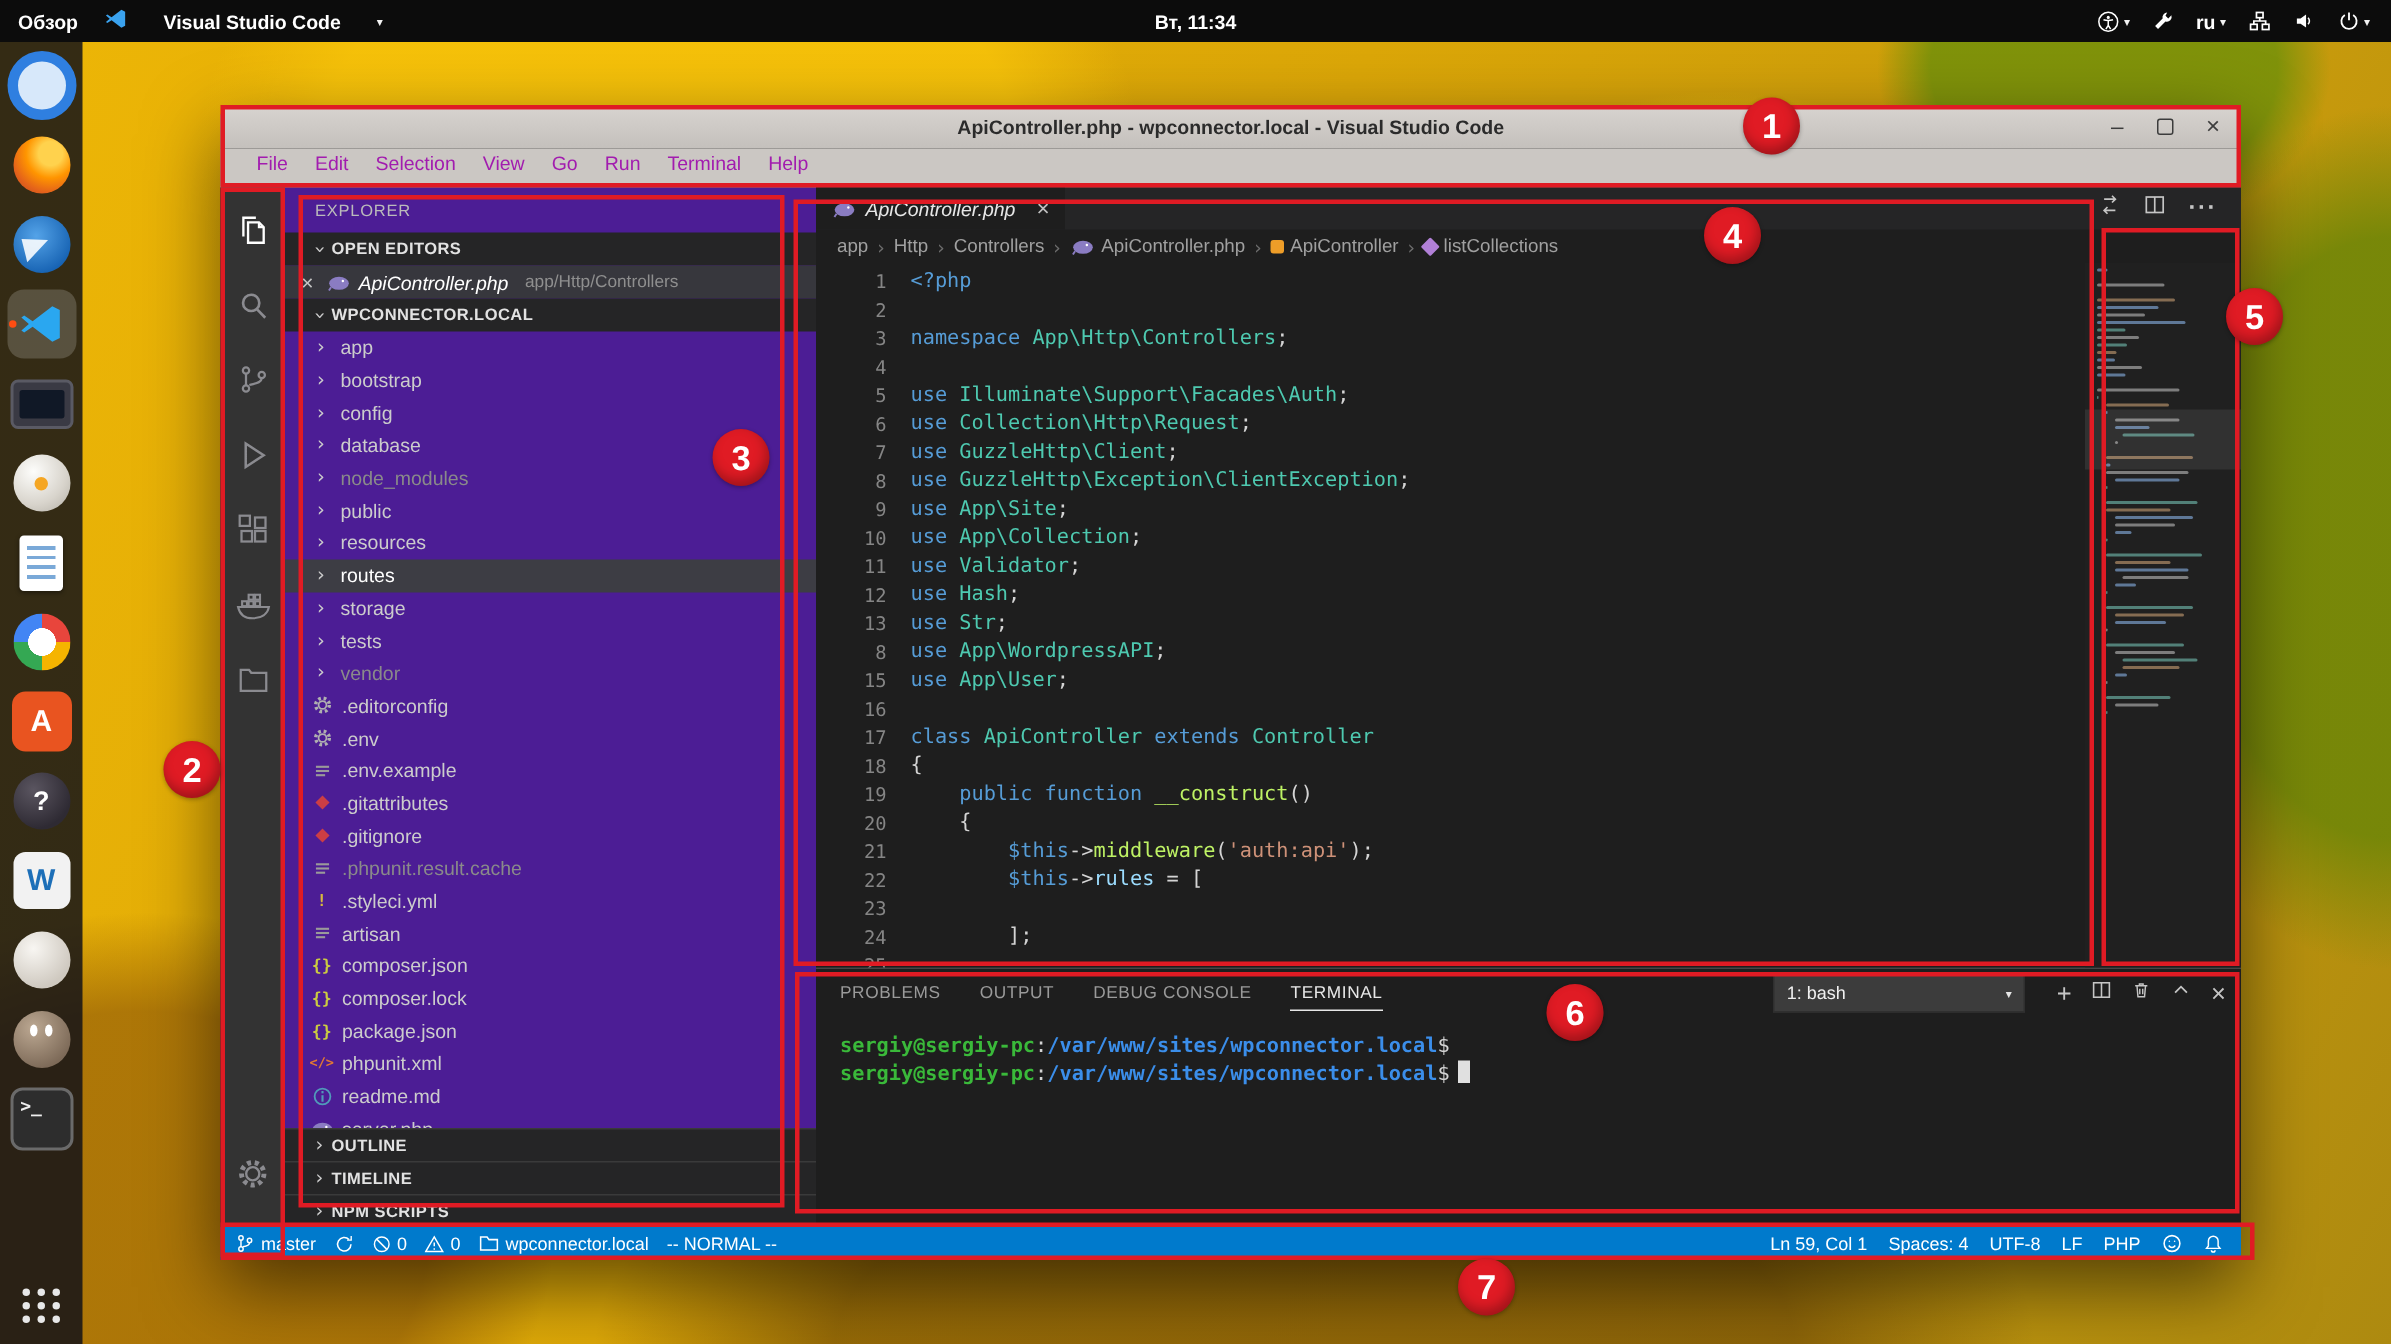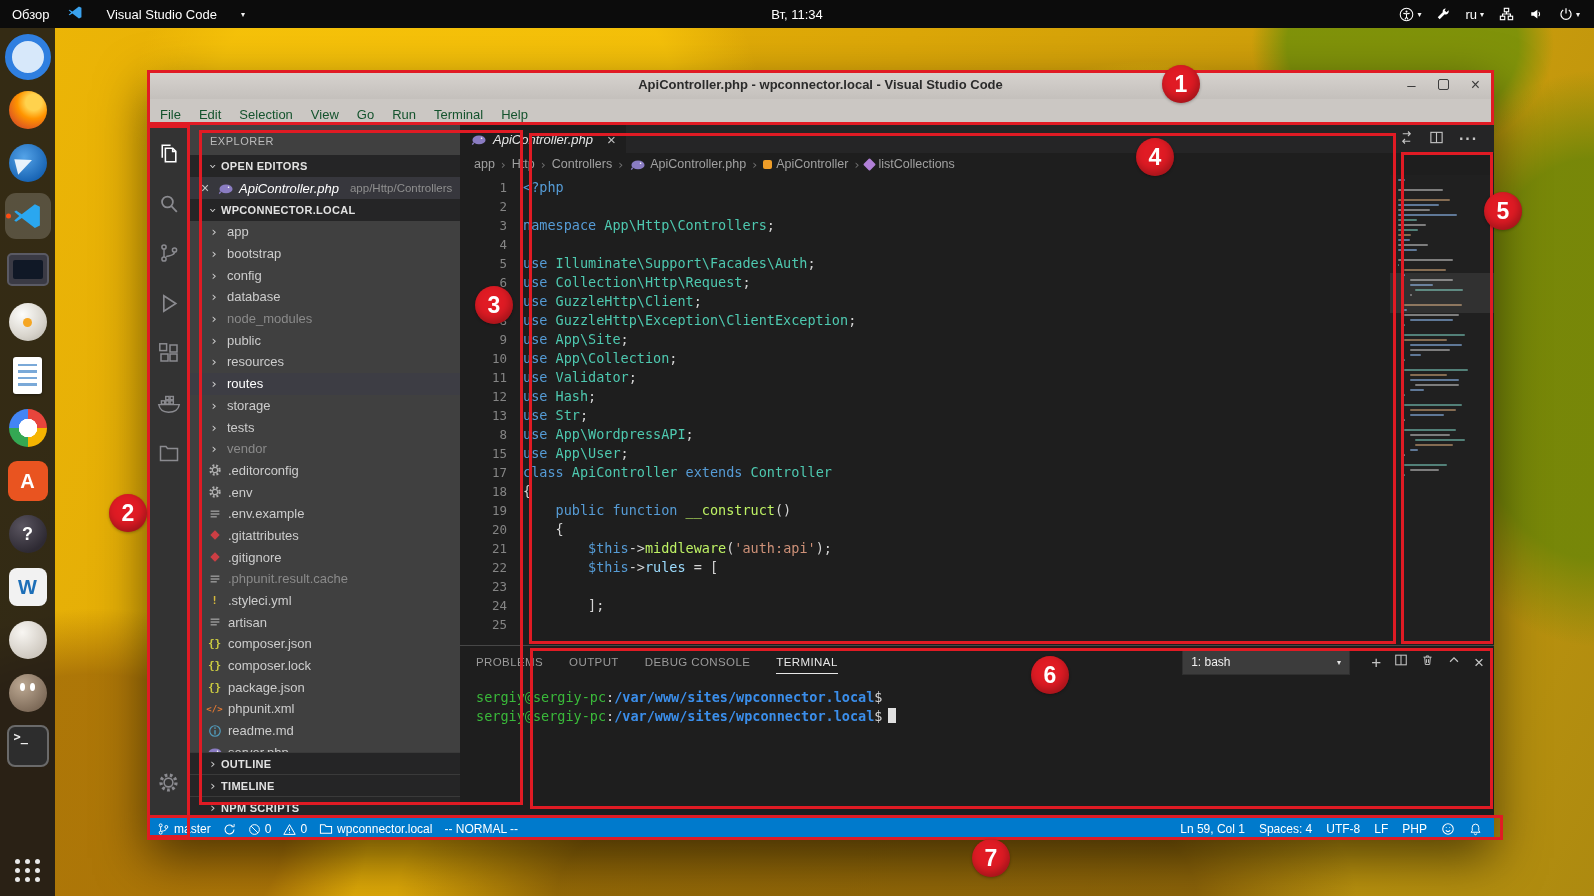--- a/index.html
+++ b/index.html
@@ -8,21 +8,21 @@
     background:
       radial-gradient(210px 160px at 88% 5%, rgba(124,146,10,.95) 0 55%, rgba(124,146,10,0) 72%),
       radial-gradient(260px 400px at 100% 40%, rgba(112,134,8,.9) 0 50%, rgba(112,134,8,0) 72%),
       radial-gradient(300px 220px at 72% 24%, rgba(250,205,12,.9) 0 50%, transparent 70%),
       radial-gradient(420px 320px at 28% 12%, rgba(248,196,10,.85) 0 55%, transparent 75%),
       radial-gradient(520px 380px at 55% 62%, rgba(238,182,8,.8) 0 55%, transparent 75%),
       radial-gradient(380px 300px at 6% 92%, rgba(150,95,8,.7) 0 50%, transparent 72%),
       radial-gradient(640px 260px at 55% 100%, rgba(104,66,6,.6) 0 50%, transparent 75%),
       linear-gradient(118deg,#edb606,#dca708 45%,#c79a0c 75%,#ad8a10);}
   
-  .topbar{position:absolute;left:0;top:0;width:100%;height:28px;background:#0c0c0c;display:flex;align-items:center;color:#fff;font-size:13px;font-weight:400;z-index:6}
+  .topbar{position:absolute;left:0;top:0;width:100%;height:28px;background:#0c0c0c;display:flex;align-items:center;color:#fff;font-size:13px;font-weight:700;z-index:6}
   .tb-left{display:flex;align-items:center;gap:18px;padding-left:12px}
   .tb-appmenu{display:flex;align-items:center;gap:24px}
   .tb-center{position:absolute;left:50%;transform:translateX(-50%)}
   .tb-right{margin-left:auto;display:flex;align-items:center;gap:15px;padding-right:14px}
   .tb-ic{display:flex;align-items:center;gap:3px}
   .caret{font-family:"DejaVu Sans",sans-serif;font-size:8px;opacity:.95}
   
   .dock{position:absolute;left:0;top:28px;bottom:0;width:55px;background:rgba(17,17,24,.84);display:flex;flex-direction:column;align-items:center;padding-top:6px;gap:7px;z-index:5}
   .dock-item{width:46px;height:46px;border-radius:11px;display:flex;align-items:center;justify-content:center;position:relative;flex:none}
   .dock-item.active{background:rgba(255,255,255,.18)}
@@ -53,30 +53,30 @@
   .di-terminal-tile .dg{position:absolute;left:5px;top:3px;font-family:"DejaVu Sans Mono",monospace;font-size:12px;color:#eee}
   .dock-grid{margin-top:auto;margin-bottom:14px;display:grid;grid-template-columns:repeat(3,6px);gap:4px}
   .dock-grid span{width:5px;height:5px;border-radius:50%;background:#e8e8e8}
   
   .vsc-window{position:absolute;left:147px;top:70px;width:1347px;height:770px;border-radius:8px 8px 0 0;box-shadow:0 18px 50px rgba(0,0,0,.55);background:#1e1e1e;z-index:3}
   .titlebar{position:relative;height:29px;background:linear-gradient(#d8d4d0,#c4c0bc);border-radius:8px 8px 0 0;display:flex;align-items:center;justify-content:center;font-size:13px;font-weight:700;color:#2b2b2b}
   .win-controls{position:absolute;right:14px;top:0;height:100%;display:flex;align-items:center;gap:22px;color:#3c3c3c;font-weight:400}
   .wc-min{font-size:15px;line-height:1}
   .wc-max{width:9px;height:9px;border:1.5px solid #3c3c3c;border-radius:2px}
   .wc-close{font-size:16px;line-height:1}
-  .menubar{height:25px;background:#cbc7c3;border-bottom:1px solid #a8a4a0;display:flex;align-items:flex-end;padding-left:4px;font-size:13px;color:#14532d}
+  .menubar{height:25px;background:#cbc7c3;border-bottom:1px solid #a8a4a0;display:flex;align-items:flex-start;padding-left:15px;font-size:13px;color:#a21caf}
   .menu-item{padding:2px 9px;border-radius:3px}
   .main{position:absolute;top:55px;left:0;right:0;bottom:22px;display:flex}
   
   .activitybar{width:43px;background:#333;display:flex;flex-direction:column;align-items:center;padding-top:6px;gap:6px;flex:none}
   .ab-item{width:43px;height:44px;display:flex;align-items:center;justify-content:center;color:#8b8b90}
   .ab-item.active{color:#fff;box-shadow:inset 2px 0 0 #fff}
   .ab-bottom{margin-top:auto;margin-bottom:14px}
   
-  .sidebar{width:270px;background:#404040;color:#ccc;font-size:13px;position:relative;overflow:hidden;flex:none}
+  .sidebar{width:354px;background:#4c1d95;color:#ccc;font-size:13px;position:relative;overflow:hidden;flex:none}
   .sb-title{font-size:11px;color:#bbb;padding:10px 0 8px 20px;letter-spacing:.5px}
   .sb-sec-head{height:22px;display:flex;align-items:center;font-size:11px;font-weight:700;color:#e2e2e2;padding-left:15px;letter-spacing:.3px;background:#252526}
   .chev{width:16px;text-align:center;display:inline-block;font-size:13px;color:#ccc;font-weight:400;font-family:"DejaVu Sans",sans-serif}
   .chev.open{transform:rotate(90deg)}
   .oe-item{height:22px;display:flex;align-items:center;gap:5px;padding-left:8px;background:#37373d;color:#fff}
   .oe-close{color:#c5c5c5;width:14px;text-align:center;font-size:14px}
   .oe-name{font-style:italic}
   .oe-path{color:#8f8f8f;font-size:11.5px;margin-left:6px}
   .tree-row{height:21.7px;display:flex;align-items:center;padding-left:16px;gap:5px}
   .tree-row.selected{background:#3d3d44;color:#fff}
@@ -111,21 +111,21 @@
   
   .panel{height:172px;border-top:1px solid #474747;display:flex;flex-direction:column;background:#1e1e1e;flex:none}
   .panel-head{height:32px;display:flex;align-items:center;padding:0 10px 0 16px;flex:none}
   .ptab{margin-right:26px;font-size:11.5px;color:#9a9a9a;letter-spacing:.4px;padding:6px 0 5px;border-bottom:1px solid transparent}
   .ptab.active{color:#e7e7e7;border-bottom-color:#e7e7e7}
   .panel-actions{margin-left:auto;display:flex;align-items:center;gap:13px;color:#c5c5c5}
   .shell-select{display:flex;align-items:center;justify-content:space-between;width:150px;height:24px;background:#3c3c3c;border:1px solid #2f2f2f;color:#f0f0f0;font-size:12px;padding:0 8px;margin-right:8px}
   .pa-glyph{font-size:17px;line-height:1}
   .term{flex:1;padding:10px 0 0 16px;font-family:"DejaVu Sans Mono",monospace;font-size:13.5px;line-height:19px}
   .term-line{white-space:pre;color:#d4d4d4}
-  .t-user{font-weight:400;color:var(--terminal-user,#3ab93a)}
+  .t-user{font-weight:700;color:var(--terminal-user,#3ab93a)}
   .t-path{font-weight:700;color:var(--terminal-path,#3b8eea)}
   .t-cursor{display:inline-block;width:8px;height:15px;background:#e0e0e0;vertical-align:-2px;margin-left:6px}
   
   .statusbar{position:absolute;left:0;right:0;bottom:0;height:22px;background:var(--statusbar-bg,#007acc);color:#fff;display:flex;align-items:center;font-size:12px}
   .sb-left{display:flex;align-items:center;gap:12px;padding-left:10px}
   .sb-right{margin-left:auto;display:flex;align-items:center;gap:14px;padding-right:12px}
   .sb-item{display:flex;align-items:center;gap:4px;white-space:nowrap}
   
   .ann-box{position:absolute;border:3px solid var(--annotation,#e01b24);z-index:9;pointer-events:none;box-sizing:border-box}
   .ann-badge{position:absolute;width:38px;height:38px;border-radius:50%;background:var(--annotation,#e01b24);box-shadow:inset -2px -4px 8px rgba(0,0,0,.28),0 1px 3px rgba(0,0,0,.3);color:#fff;display:flex;align-items:center;justify-content:center;font-size:23px;font-weight:700;z-index:10}
@@ -588,20 +588,21 @@
               <div class="code-line"><span class="ln">6</span><span class="lc"><span class="tk-k">use </span><span class="tk-ty">Collection\Http\Request</span><span class="tk-w">;</span></span></div>
               <div class="code-line"><span class="ln">7</span><span class="lc"><span class="tk-k">use </span><span class="tk-ty">GuzzleHttp\Client</span><span class="tk-w">;</span></span></div>
               <div class="code-line"><span class="ln">8</span><span class="lc"><span class="tk-k">use </span><span class="tk-ty">GuzzleHttp\Exception\ClientException</span><span class="tk-w">;</span></span></div>
               <div class="code-line"><span class="ln">9</span><span class="lc"><span class="tk-k">use </span><span class="tk-ty">App\Site</span><span class="tk-w">;</span></span></div>
               <div class="code-line"><span class="ln">10</span><span class="lc"><span class="tk-k">use </span><span class="tk-ty">App\Collection</span><span class="tk-w">;</span></span></div>
               <div class="code-line"><span class="ln">11</span><span class="lc"><span class="tk-k">use </span><span class="tk-ty">Validator</span><span class="tk-w">;</span></span></div>
               <div class="code-line"><span class="ln">12</span><span class="lc"><span class="tk-k">use </span><span class="tk-ty">Hash</span><span class="tk-w">;</span></span></div>
               <div class="code-line"><span class="ln">13</span><span class="lc"><span class="tk-k">use </span><span class="tk-ty">Str</span><span class="tk-w">;</span></span></div>
               <div class="code-line"><span class="ln">8</span><span class="lc"><span class="tk-k">use </span><span class="tk-ty">App\WordpressAPI</span><span class="tk-w">;</span></span></div>
               <div class="code-line"><span class="ln">15</span><span class="lc"><span class="tk-k">use </span><span class="tk-ty">App\User</span><span class="tk-w">;</span></span></div>
+              <div class="code-line"><span class="ln">16</span><span class="lc"></span></div>
               <div class="code-line"><span class="ln">17</span><span class="lc"><span class="tk-k">class </span><span class="tk-ty">ApiController</span><span class="tk-k"> extends </span><span class="tk-ty">Controller</span></span></div>
               <div class="code-line"><span class="ln">18</span><span class="lc"><span class="tk-w">{</span></span></div>
               <div class="code-line"><span class="ln">19</span><span class="lc"><span class="tk-w">    </span><span class="tk-k">public function </span><span class="tk-fn">__construct</span><span class="tk-w">()</span></span></div>
               <div class="code-line"><span class="ln">20</span><span class="lc"><span class="tk-w">    {</span></span></div>
               <div class="code-line"><span class="ln">21</span><span class="lc"><span class="tk-w">        </span><span class="tk-k">$this</span><span class="tk-w">-&gt;</span><span class="tk-fn">middleware</span><span class="tk-w">(</span><span class="tk-s">'auth:api'</span><span class="tk-w">);</span></span></div>
               <div class="code-line"><span class="ln">22</span><span class="lc"><span class="tk-w">        </span><span class="tk-k">$this</span><span class="tk-w">-&gt;</span><span class="tk-v">rules</span><span class="tk-w"> = [</span></span></div>
               <div class="code-line"><span class="ln">23</span></div>
               <div class="code-line"><span class="ln">24</span><span class="lc"><span class="tk-w">        ];</span></span></div>
               <div class="code-line"><span class="ln">25</span><span class="lc"></span></div>
             </div>

